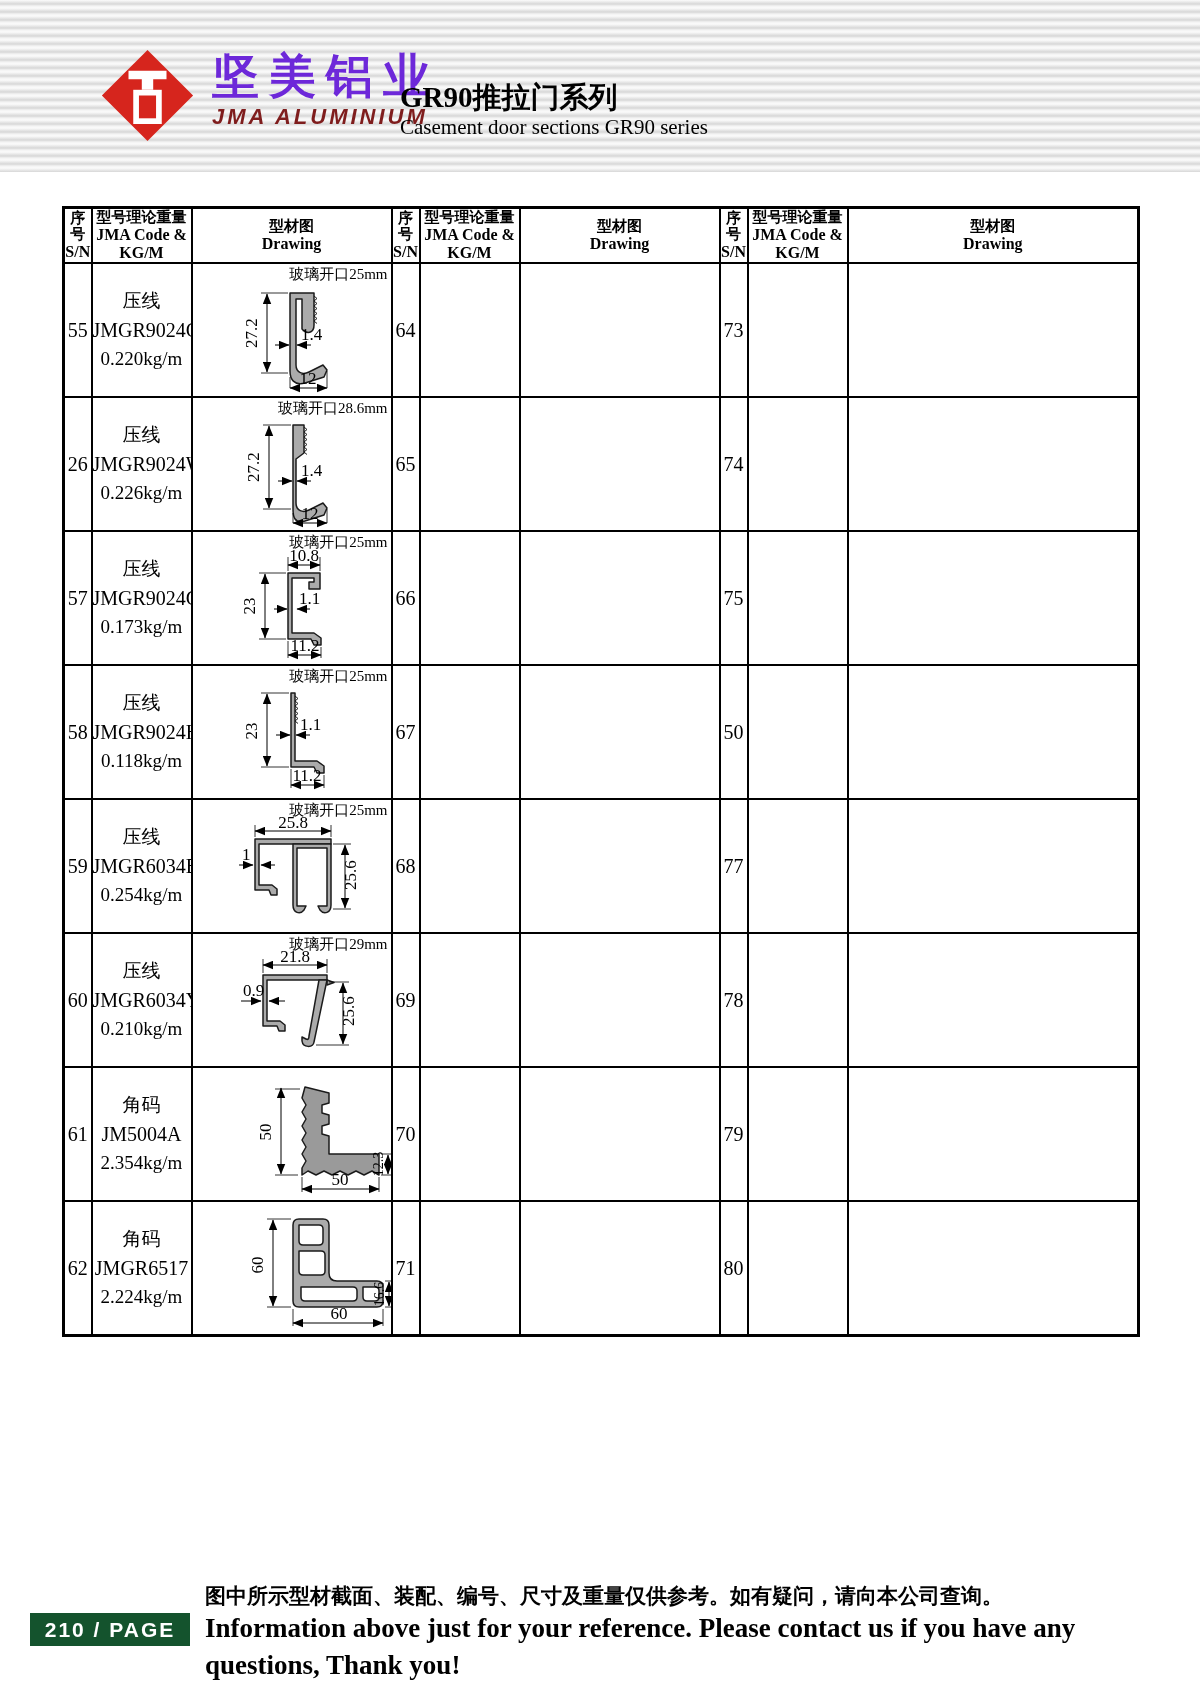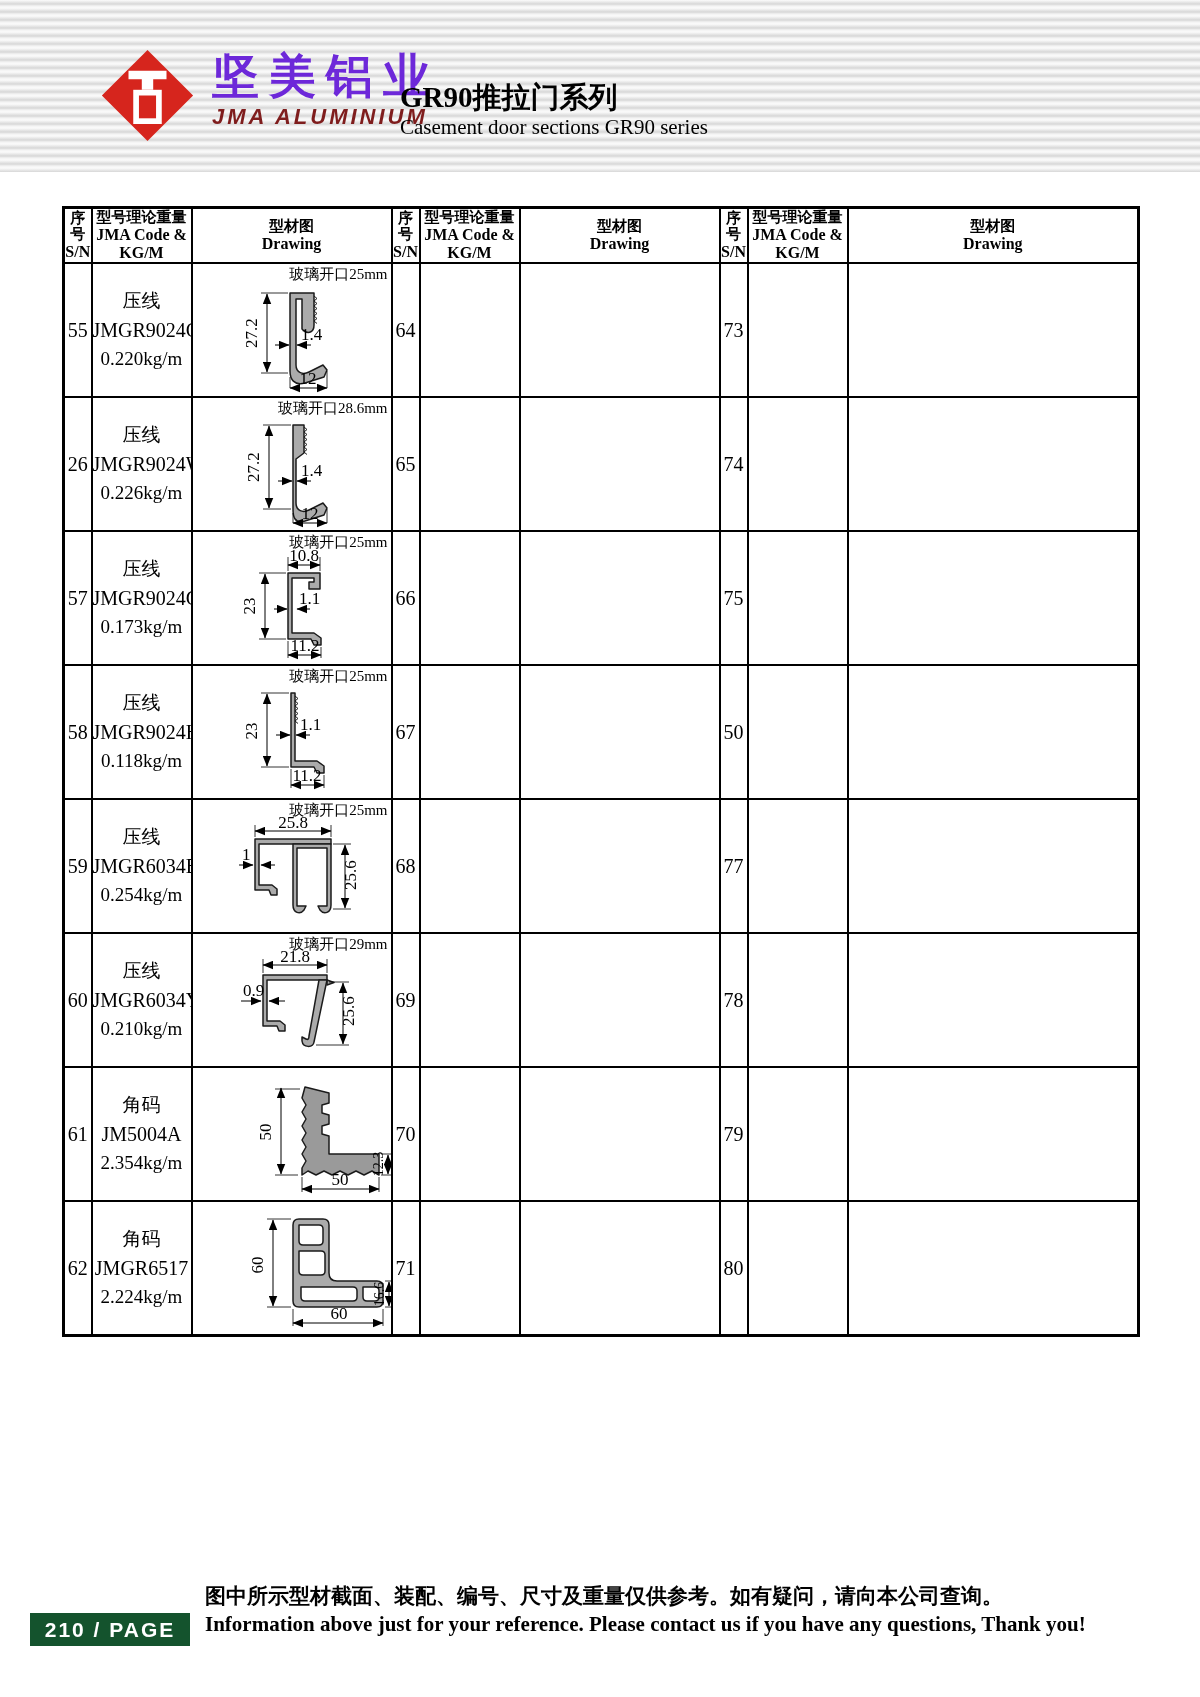--- a/index.html
+++ b/index.html
@@ -49,21 +49,21 @@
   .e{stroke:#000;stroke-width:0.8;fill:none;}
   .t{font-family:"Liberation Serif",serif;font-size:17px;fill:#000;}
   .ts{font-family:"Liberation Serif",serif;font-size:14px;fill:#000;}
 
   
   .page-badge{position:absolute;left:30px;top:1613px;width:160px;height:33px;
     background:#14532d;color:#fff;font-family:"Liberation Sans",sans-serif;
     font-weight:bold;font-size:21px;line-height:33px;text-align:center;letter-spacing:2px;}
   .note{position:absolute;left:205px;top:1582px;width:930px;font-weight:bold;}
   .note-cn{font-family:"Liberation Sans",sans-serif;font-size:21px;line-height:1.35;}
-  .note-en{font-family:"Liberation Serif",serif;font-size:21px;line-height:1.35;}
+  .note-en{font-family:"Liberation Serif",serif;font-size:27px;line-height:1.35;}
 </style>
 </head>
 <body>
 
 <svg width="0" height="0" style="position:absolute">
   <defs>
     <marker id="ar" viewBox="0 0 10 8" refX="9.5" refY="4" markerWidth="11" markerHeight="9" orient="auto-start-reverse">
       <path d="M0,0 L10,4 L0,8 Z" fill="#000"></path>
     </marker>
   </defs>

